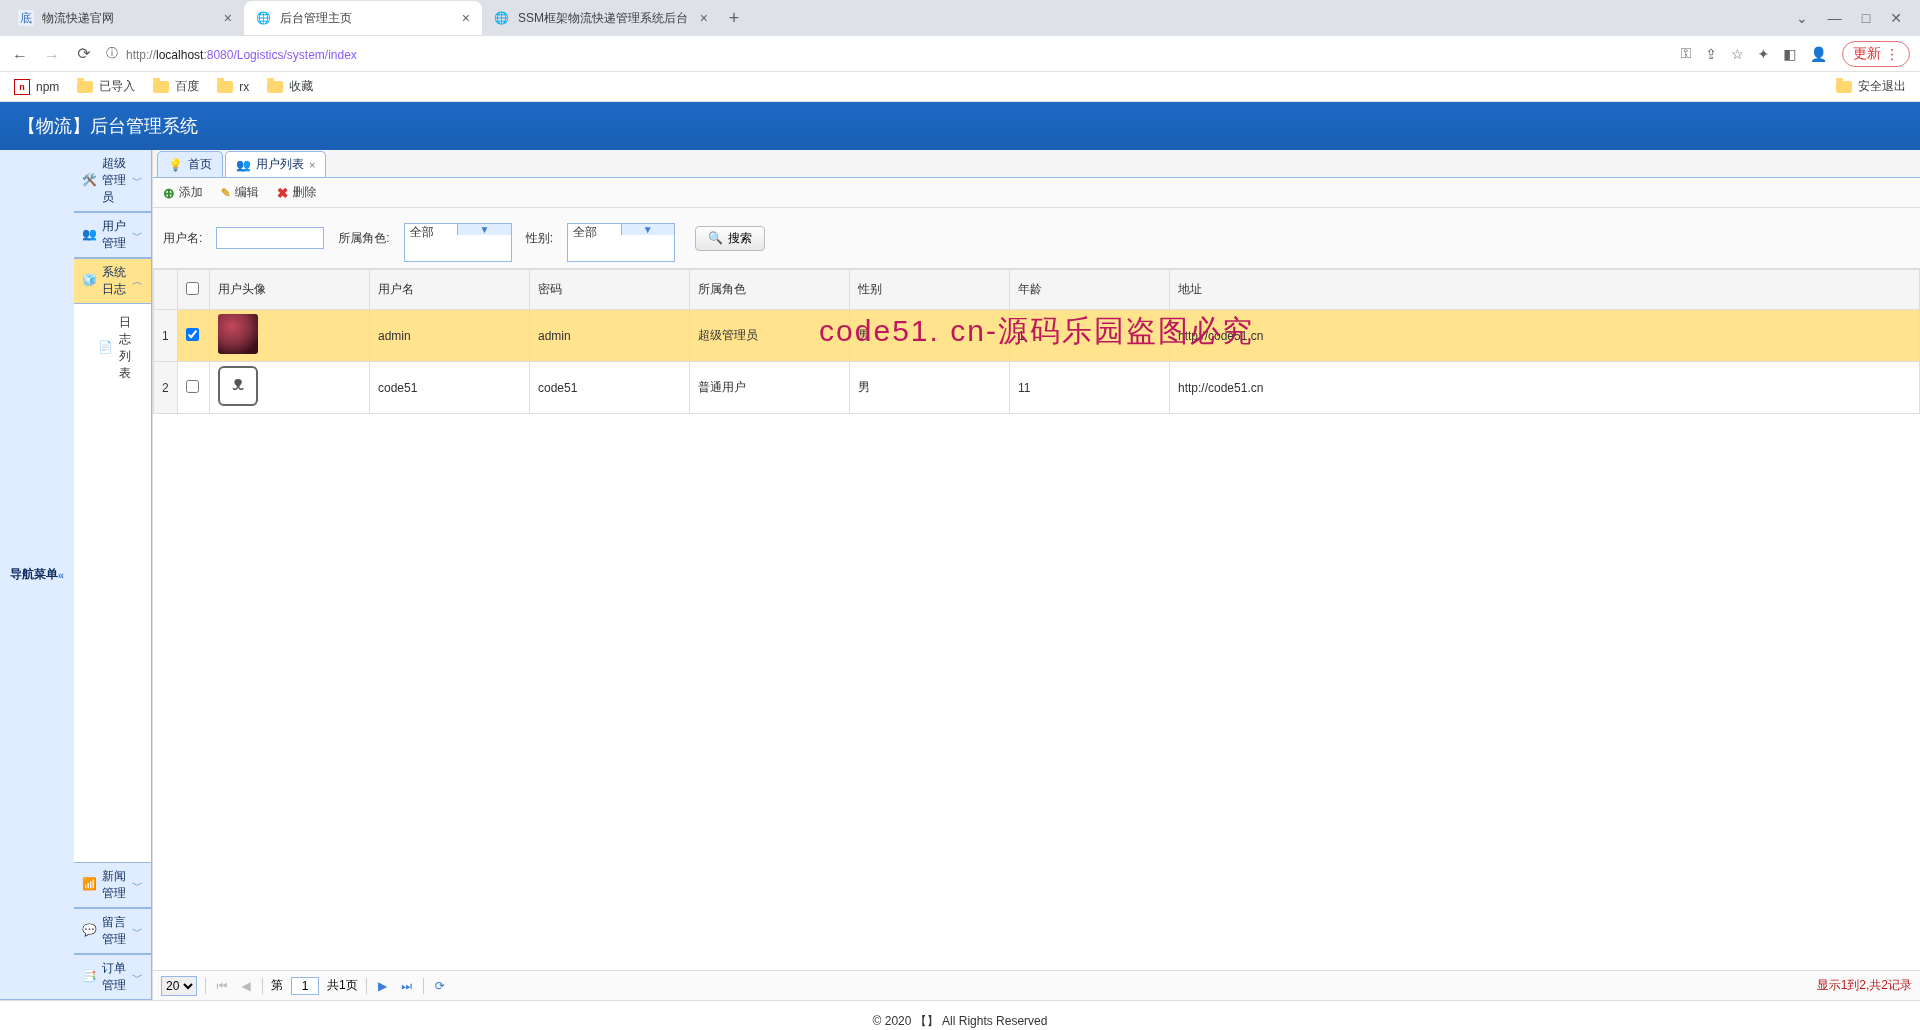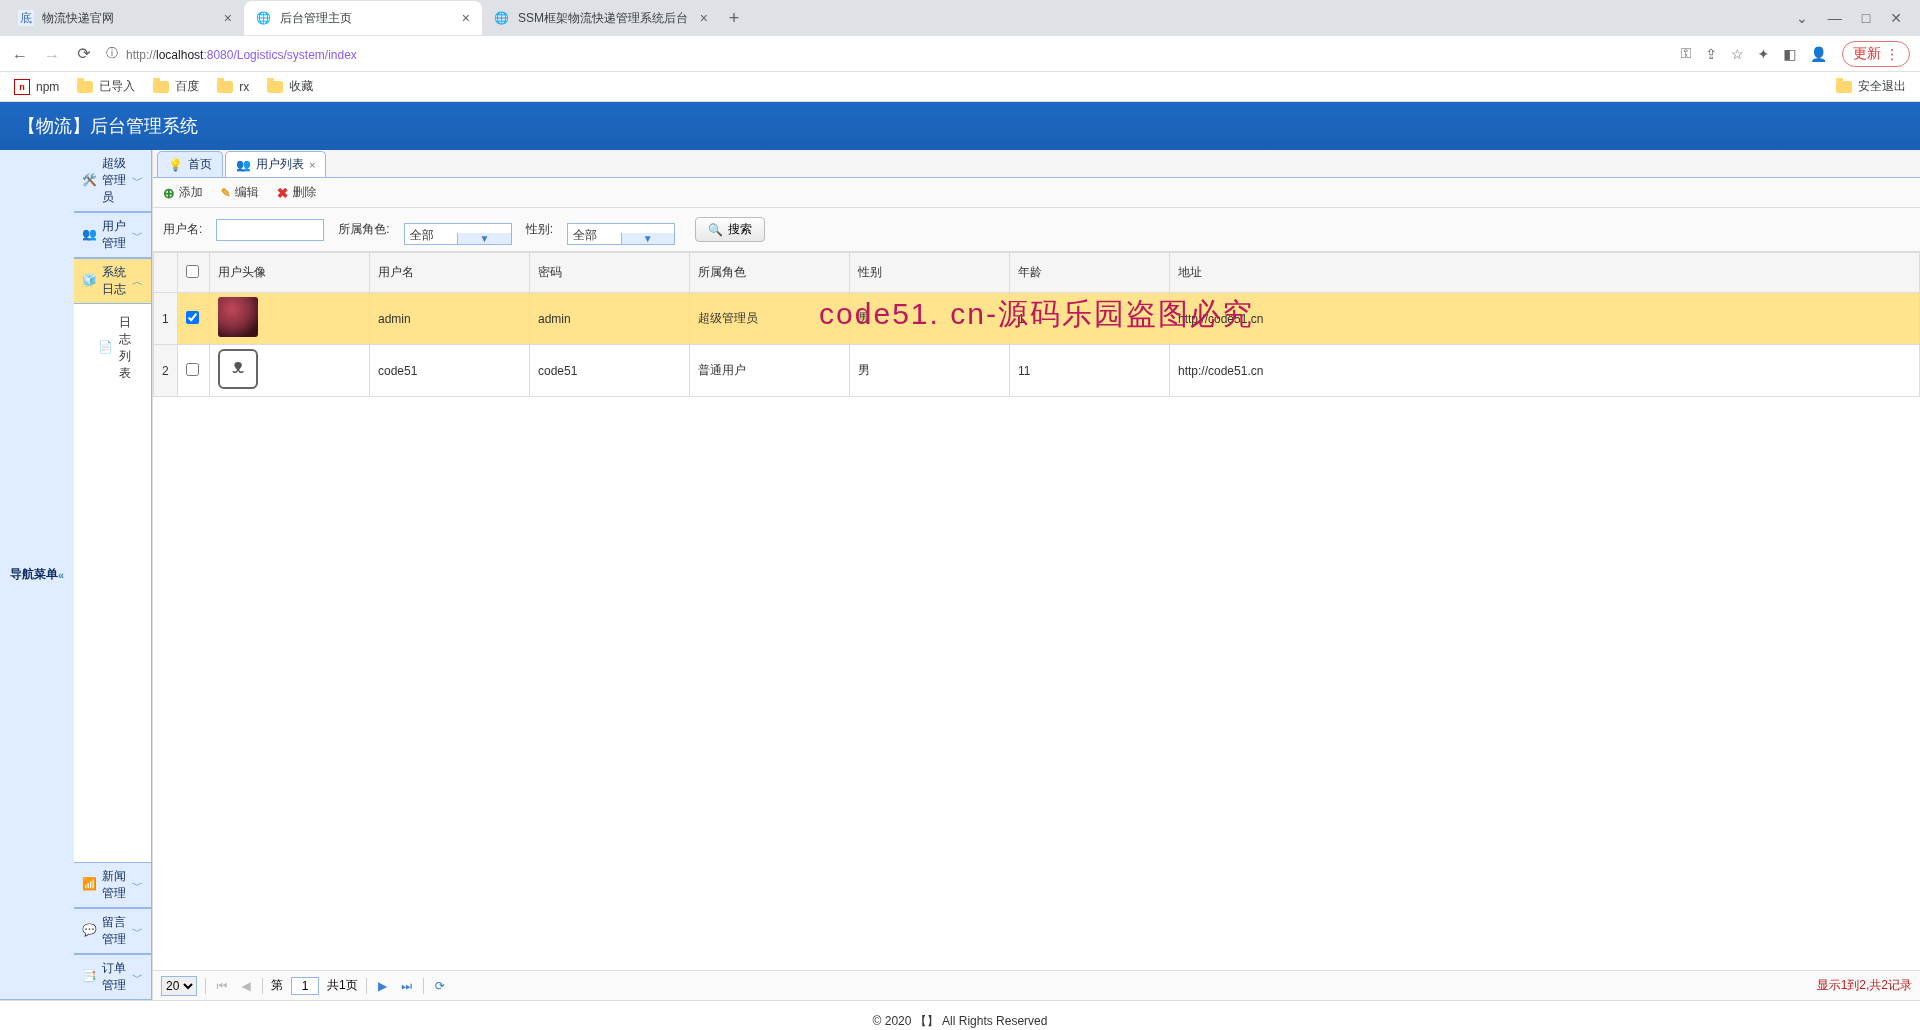--- a/index.html
+++ b/index.html
@@ -63,21 +63,21 @@
 .ptab .tclose{color:#777;font-size:11px;}
 .toolbar{display:flex;align-items:center;gap:18px;padding:6px 10px;border-bottom:1px solid #ddd;background:#fafafa;}
 .tbtn{display:flex;align-items:center;gap:4px;color:#444;cursor:pointer;}
 .tbtn .ico{font-weight:bold;}
 .ico-add{color:#2e8b2e;font-size:14px;}
 .ico-edit{color:#e2a229;}
 .ico-del{color:#d33;font-size:14px;font-weight:bold;}
 .filter-row{display:flex;align-items:center;gap:14px;padding:6px 10px;border-bottom:1px solid #ddd;background:#fafafa;}
 .filter-row label{color:#333;}
 .filter-row input[type="text"]{border:1px solid #95b8e7;height:22px;padding:0 4px;width:108px;}
-.combo{display:flex;align-items:flex-end;border:1px solid #95b8e7;height:22px;background:#fff;width:108px;margin-top:9px;}
+.combo{display:flex;align-items:flex-start;border:1px solid #95b8e7;height:39px;background:#fff;width:108px;margin-top:9px;}
 .combo span{flex:1;padding:0 5px;color:#333;}
 .combo .dd{width:18px;text-align:center;background:#e0ecff;border-left:1px solid #95b8e7;color:#3d7fd6;font-size:10px;}
 .search-btn{display:flex;align-items:center;gap:5px;border:1px solid #bbb;border-radius:4px;padding:3px 12px;background:linear-gradient(#fdfdfd,#e8e8e8);cursor:pointer;margin-left:6px;}
 .mag{color:#3d7fd6;}
 
 
 .grid{flex:1;overflow:auto;position:relative;}
 .gtable{width:100%;border-collapse:collapse;table-layout:fixed;}
 .gtable th,.gtable td{border:1px solid #ddd;padding:0 8px;text-align:left;color:#333;font-weight:normal;}
 .gtable th{background:#f5f5f5;height:40px;}

